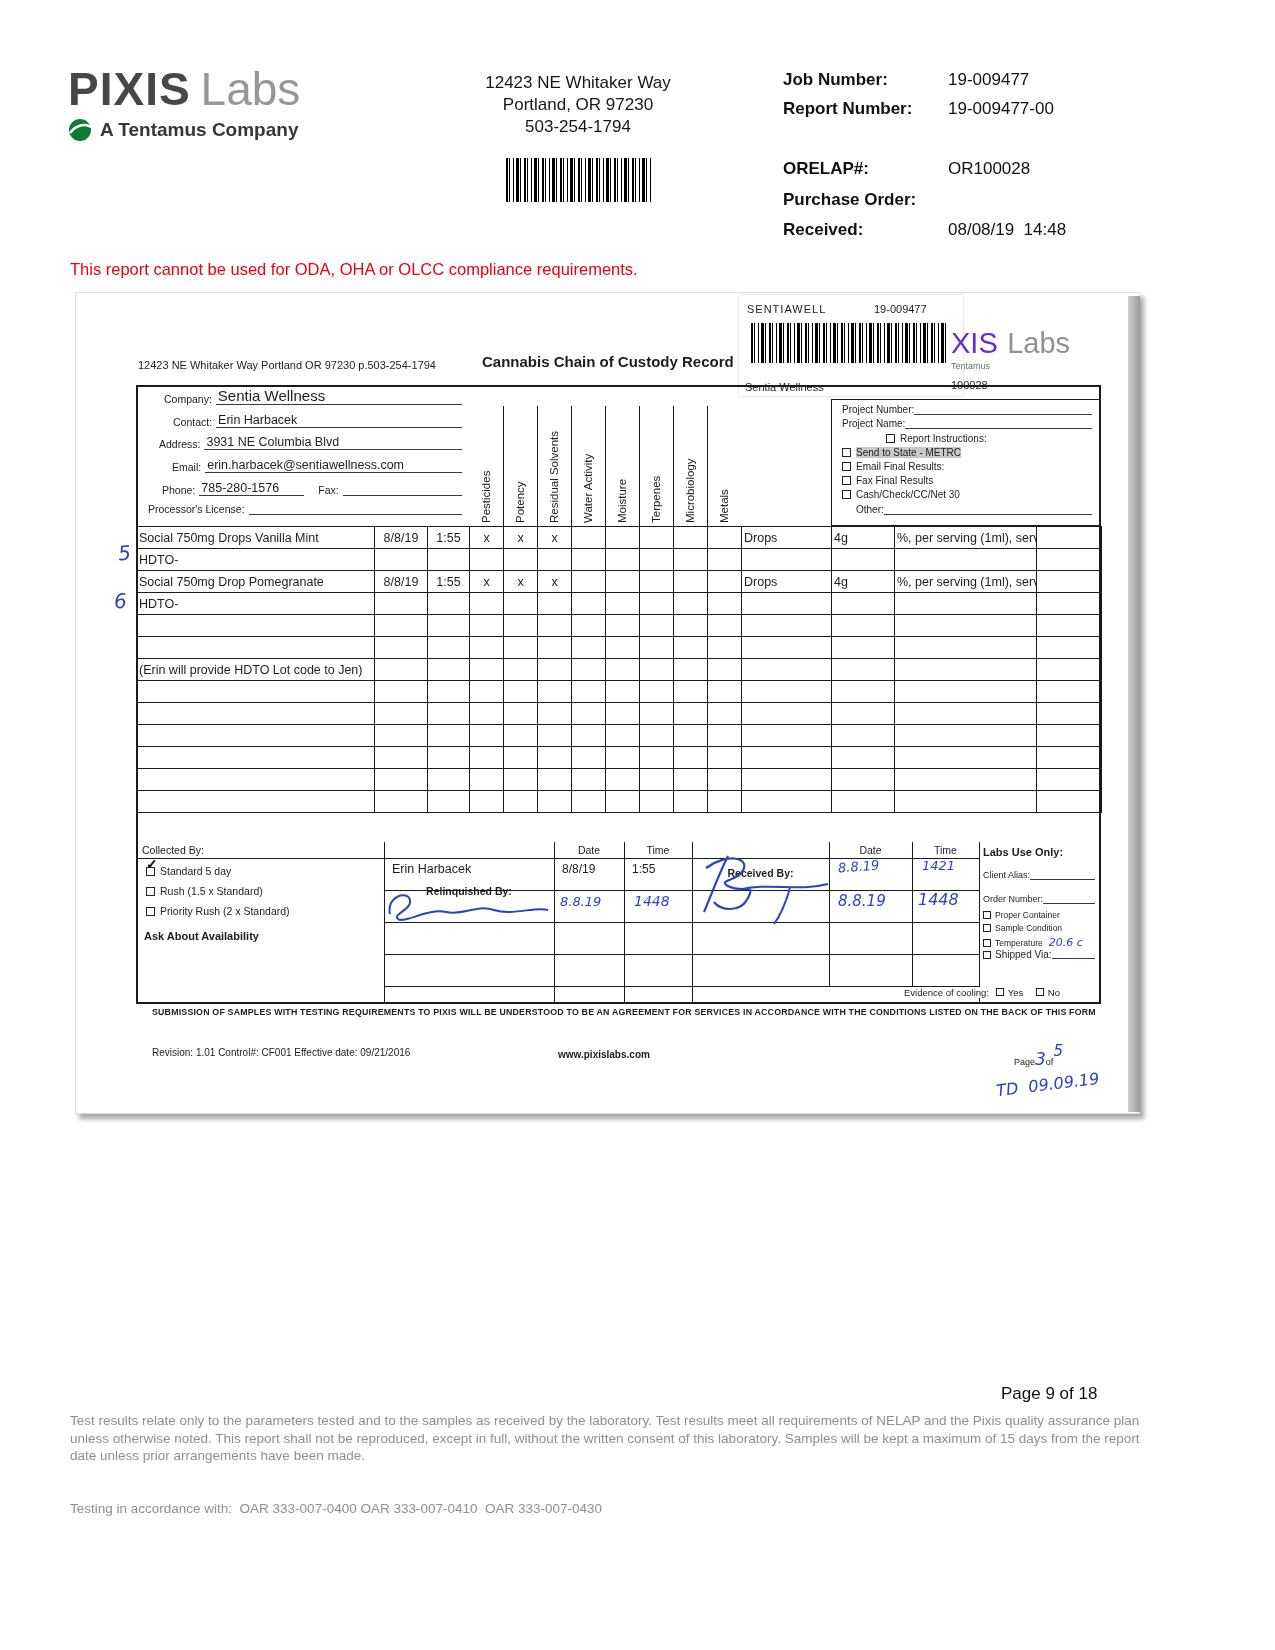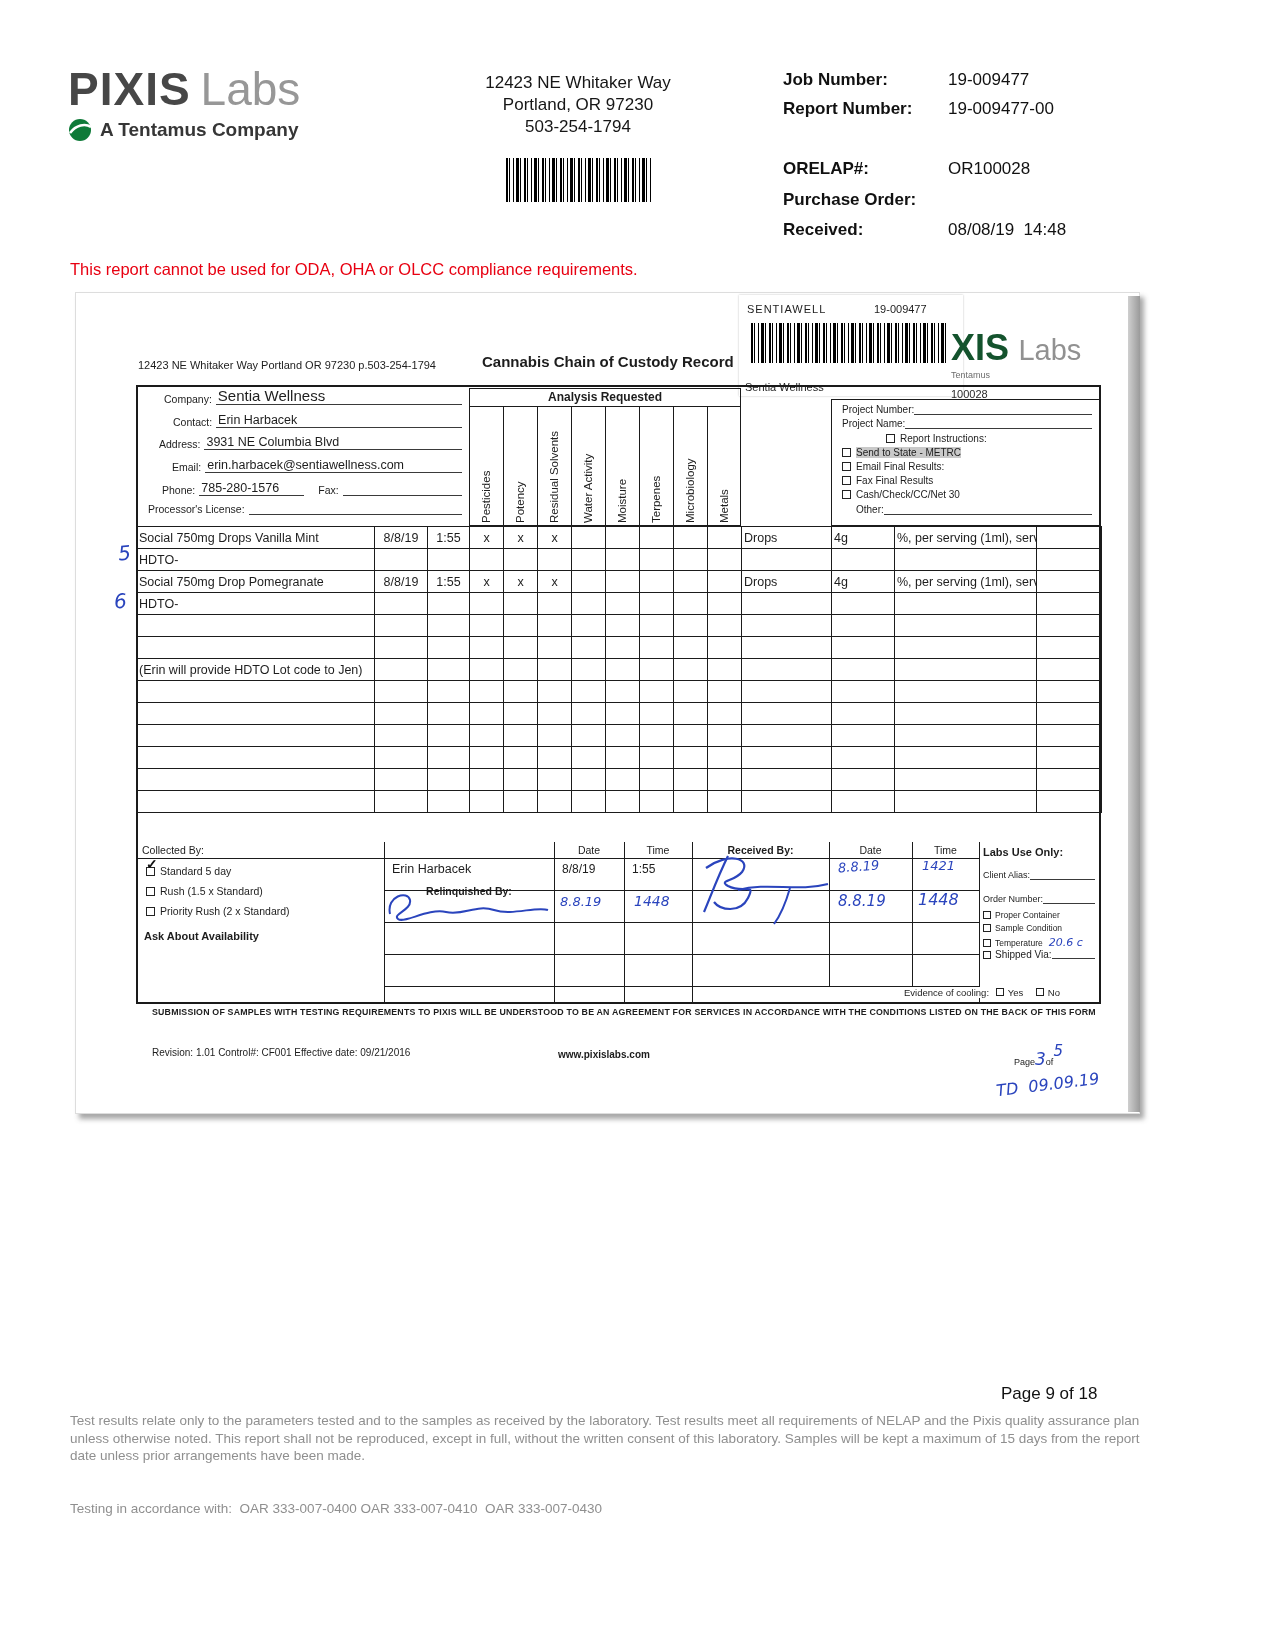--- a/index.html
+++ b/index.html
@@ -120,21 +120,21 @@
   <div id="scan">
 
     <div class="sticker">
       <span class="abs tiny" style="left:8px; top:8px; letter-spacing:1px;">SENTIAWELL</span>
       <span class="abs tiny" style="left:135px; top:8px;">19-009477</span>
       <div class="abs barcode" style="left:12px; top:28px; width:198px; height:40px;"></div>
       <span class="abs tiny" style="left:6px; top:86px;">Sentia Wellness</span>
     </div>
 
     <div class="abs" style="left:875px; top:34px;">
-      <span style="font-size:36px; font-weight:700; color:#14532d;">XIS</span>
+      <span style="font-size:29px; font-weight:400; color:#6d28d9;">XIS</span>
       <span style="font-size:29px; color:#919191; margin-left:5px;">Labs</span>
       <div style="font-size:9px; color:#6d6d6d; margin-top:1px;">Tentamus</div>
       <div style="font-size:11px; color:#2a2a2a; margin-top:8px;">100028</div>
     </div>
 
     <span class="abs tiny" style="left:62px; top:66px;">12423 NE Whitaker Way Portland OR 97230 p.503-254-1794</span>
     <span class="abs coc-title" style="left:406px; top:60px;">Cannabis Chain of Custody Record</span>
 
     <div class="formbox"></div>
 
@@ -158,23 +158,20 @@
       <span class="cl">Phone:</span>
       <span class="fill val-md" style="flex:none; width:105px;">785-280-1576</span>
       <span class="cl" style="margin-left:14px;">Fax:</span>
       <span class="fill"></span>
     </div>
     <div class="crow" style="left:72px; top:210px;">
       <span class="cl">Processor's License:</span>
       <span class="fill"></span>
     </div>
 
-    <div class="abox">
-      <div class="abox-hdr">Analysis Requested</div>
-    </div>
     <div class="acol-div" style="left:427px;"></div>
     <div class="acol-div" style="left:461px;"></div>
     <div class="acol-div" style="left:495px;"></div>
     <div class="acol-div" style="left:529px;"></div>
     <div class="acol-div" style="left:563px;"></div>
     <div class="acol-div" style="left:597px;"></div>
     <div class="acol-div" style="left:631px;"></div>
     <div class="vlabel" style="left:393px;">Pesticides</div>
     <div class="vlabel" style="left:427px;">Potency</div>
     <div class="vlabel" style="left:461px;">Residual Solvents</div>
@@ -476,21 +473,21 @@
       <div class="hline" style="left:0; top:16px; width:843px;"></div>
       <div class="hline" style="left:248px; top:48px; width:595px;"></div>
       <div class="hline" style="left:248px; top:80px; width:595px;"></div>
       <div class="hline" style="left:248px; top:112px; width:595px;"></div>
       <div class="hline" style="left:248px; top:144px; width:595px;"></div>
 
       <div class="bhdr" style="left:6px; width:120px; text-align:left;">Collected By:</div>
       <div class="bhdr" style="left:248px; width:170px; font-weight:700;margin-top:41px;">Relinquished By:</div>
       <div class="bhdr" style="left:418px; width:70px;">Date</div>
       <div class="bhdr" style="left:488px; width:68px;">Time</div>
-      <div class="bhdr" style="left:556px; width:137px; font-weight:700;">Received By:</div>
+      <div class="bhdr" style="left:556px; width:137px; font-weight:700;margin-top:23px;">Received By:</div>
       <div class="bhdr" style="left:693px; width:83px;">Date</div>
       <div class="bhdr" style="left:776px; width:67px;">Time</div>
 
       <div class="opt" style="left:10px; top:23px;">
           <span class="cb"></span>
           <span>Standard 5 day</span>
         </div>
       <div class="check" style="left:10px; top:14px;">✓</div>
       <div class="opt" style="left:10px; top:43px;">
           <span class="cb"></span>

